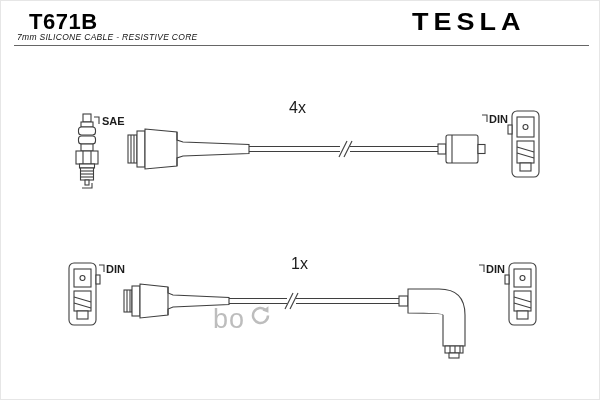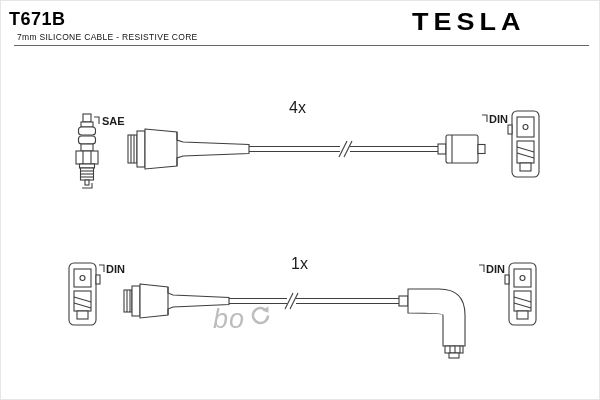--- a/index.html
+++ b/index.html
@@ -1,28 +1,28 @@
 <!DOCTYPE html>
 <html><head>
 <meta charset="utf-8">
 <style>
   html,body{margin:0;padding:0;background:#fff;}
   #page{position:relative;width:600px;height:400px;background:#ffffff;
         border:1px solid #e6e6e6;box-sizing:border-box;overflow:hidden;
         font-family:"Liberation Sans",sans-serif;color:#000;}
   .abs{position:absolute;}
-  .part-number{left:8px;top:8px;font-size:18px;font-weight:bold;letter-spacing:.5px;}
-  .subtitle{left:16px;top:31px;font-size:8.5px;letter-spacing:.3px;color:#111;}
+  .part-number{left:28px;top:8px;font-size:22px;font-weight:bold;letter-spacing:.5px;}
+  .subtitle{left:16px;top:31px;font-size:8.5px;letter-spacing:.3px;color:#111;font-style:italic;}
   .brand{left:411px;top:6px;font-size:27px;font-weight:bold;letter-spacing:5px;
          font-family:"Liberation Sans",sans-serif;transform:scaleY(.92);}
   svg text{font-family:"Liberation Sans",sans-serif;fill:#1c1c1c;}
   .lbl{font-size:11px;font-weight:bold;}
   .qty{font-size:16px;}
   .watermark{left:212px;top:302px;display:flex;align-items:center;gap:2px;
-             color:#bdbdbd;font-size:27px;letter-spacing:1px;user-select:none;font-style:italic;}
+             color:#bdbdbd;font-size:27px;letter-spacing:1px;user-select:none;}
   .watermark .wm-icon{display:inline-block;margin:0 1px;}
 </style>
 </head>
 <body>
 
 <div id="page">
 
   <div class="abs part-number">T671B</div>
   <div class="abs subtitle">7mm SILICONE CABLE - RESISTIVE CORE</div>
   <div class="abs brand">TESLA</div>

